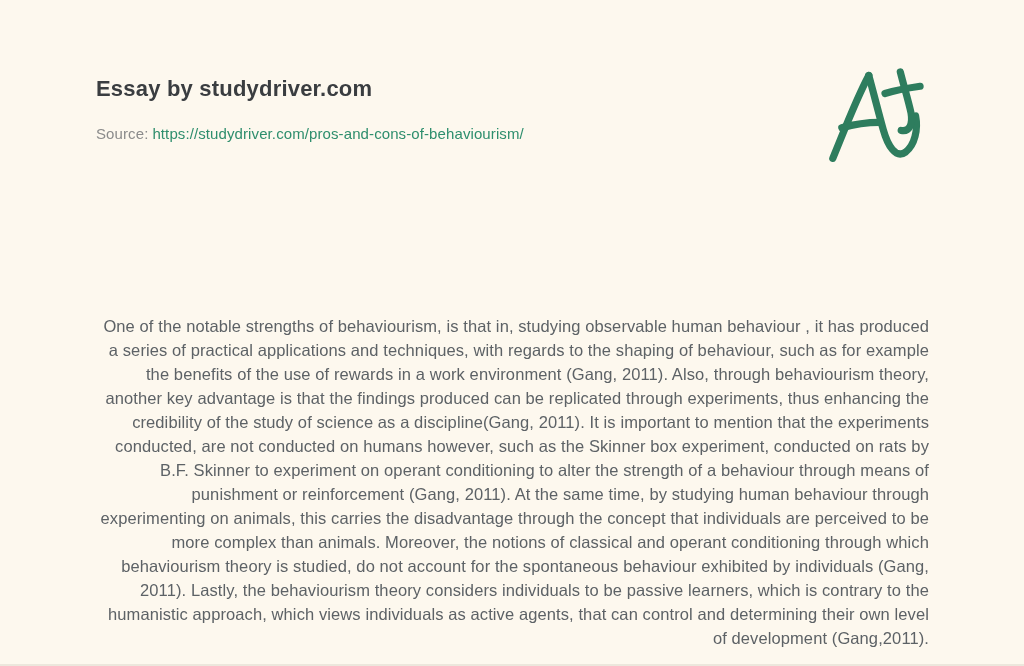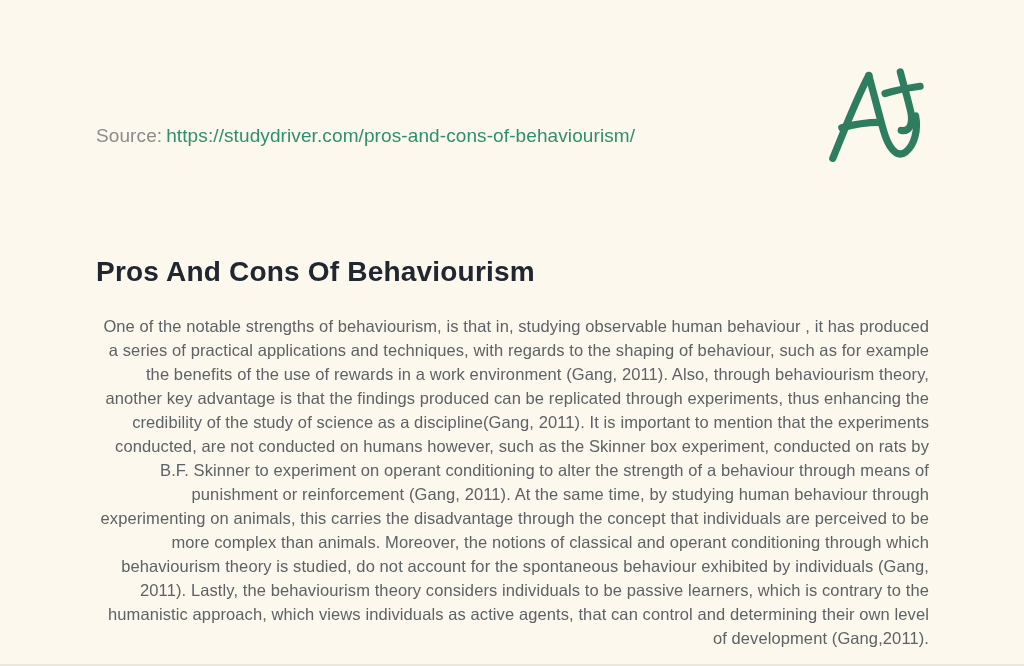--- a/index.html
+++ b/index.html
@@ -17,21 +17,21 @@
     position: absolute;
     left: 96px; top: 76px;
     font-size: 22px;
     font-weight: 700;
     color: #3a3d40;
     letter-spacing: 0.2px;
   }
   .source-line {
     position: absolute;
     left: 96px; top: 125px;
-    font-size: 19px;
+    font-size: 15px;
     color: #8b8b8b;
     letter-spacing: 0.1px;
   }
   .source-line a {
     color: #2e8e6d;
     text-decoration: none;
     margin-left: 4px;
   }
   .brand-logo {
     position: absolute;
@@ -61,39 +61,39 @@
     left: 0; bottom: 0;
     width: 1024px; height: 2px;
     background: #ece7dc;
   }
 </style>
 </head>
 <body>
 
 <div class="page">
 
+  <div class="essay-header-title">Essay by studydriver.com</div>
 
   <div class="source-line">
     <span>Source:</span><a href="#">https://studydriver.com/pros-and-cons-of-behaviourism/</a>
   </div>
 
   <div class="brand-logo">
     <svg width="108" height="100" viewBox="0 0 120 110" fill="none" stroke="#2e7d5e" stroke-width="8" stroke-linecap="round">
 
       <path d="M12,102 C26,68 38,36 52,10"></path>
 
       <path d="M22,68 C36,64 50,62 64,62"></path>
 
       <path d="M52,10 C58,32 63,52 68,70 C73,88 82,103 93,95 C103,87 107,70 104,55"></path>
 
       <path d="M87,6 C91,22 96,38 99,52 C101,64 97,73 88,71"></path>
 
       <path d="M70,30 C83,26 95,24 109,22"></path>
     </svg>
   </div>
 
-  <h1 class="article-title">Pros And Cons Of Behaviourism</h1>
 
   <p class="article-body">One of the notable strengths of behaviourism, is that in, studying observable human behaviour , it has produced a series of practical applications and techniques, with regards to the shaping of behaviour, such as for example the benefits of the use of rewards in a work environment (Gang, 2011). Also, through behaviourism theory, another key advantage is that the findings produced can be replicated through experiments, thus enhancing the credibility of the study of science as a discipline(Gang, 2011). It is important to mention that the experiments conducted, are  not conducted on humans however, such as the Skinner box experiment, conducted on rats by B.F. Skinner to experiment on operant conditioning to alter the strength of a behaviour through means of punishment or reinforcement (Gang, 2011). At the same time, by studying human behaviour through experimenting on animals, this carries the disadvantage through the concept that individuals are perceived to be more complex than animals. Moreover, the notions of classical and operant conditioning through which behaviourism theory is studied, do not account for the spontaneous behaviour exhibited by individuals (Gang, 2011). Lastly, the behaviourism theory considers individuals to be passive learners, which is contrary to the humanistic approach, which views individuals as active agents, that can control and determining their own level of development (Gang,2011).</p>
 
   <div class="bottom-divider"></div>
 
 </div>
 
 </body></html>

